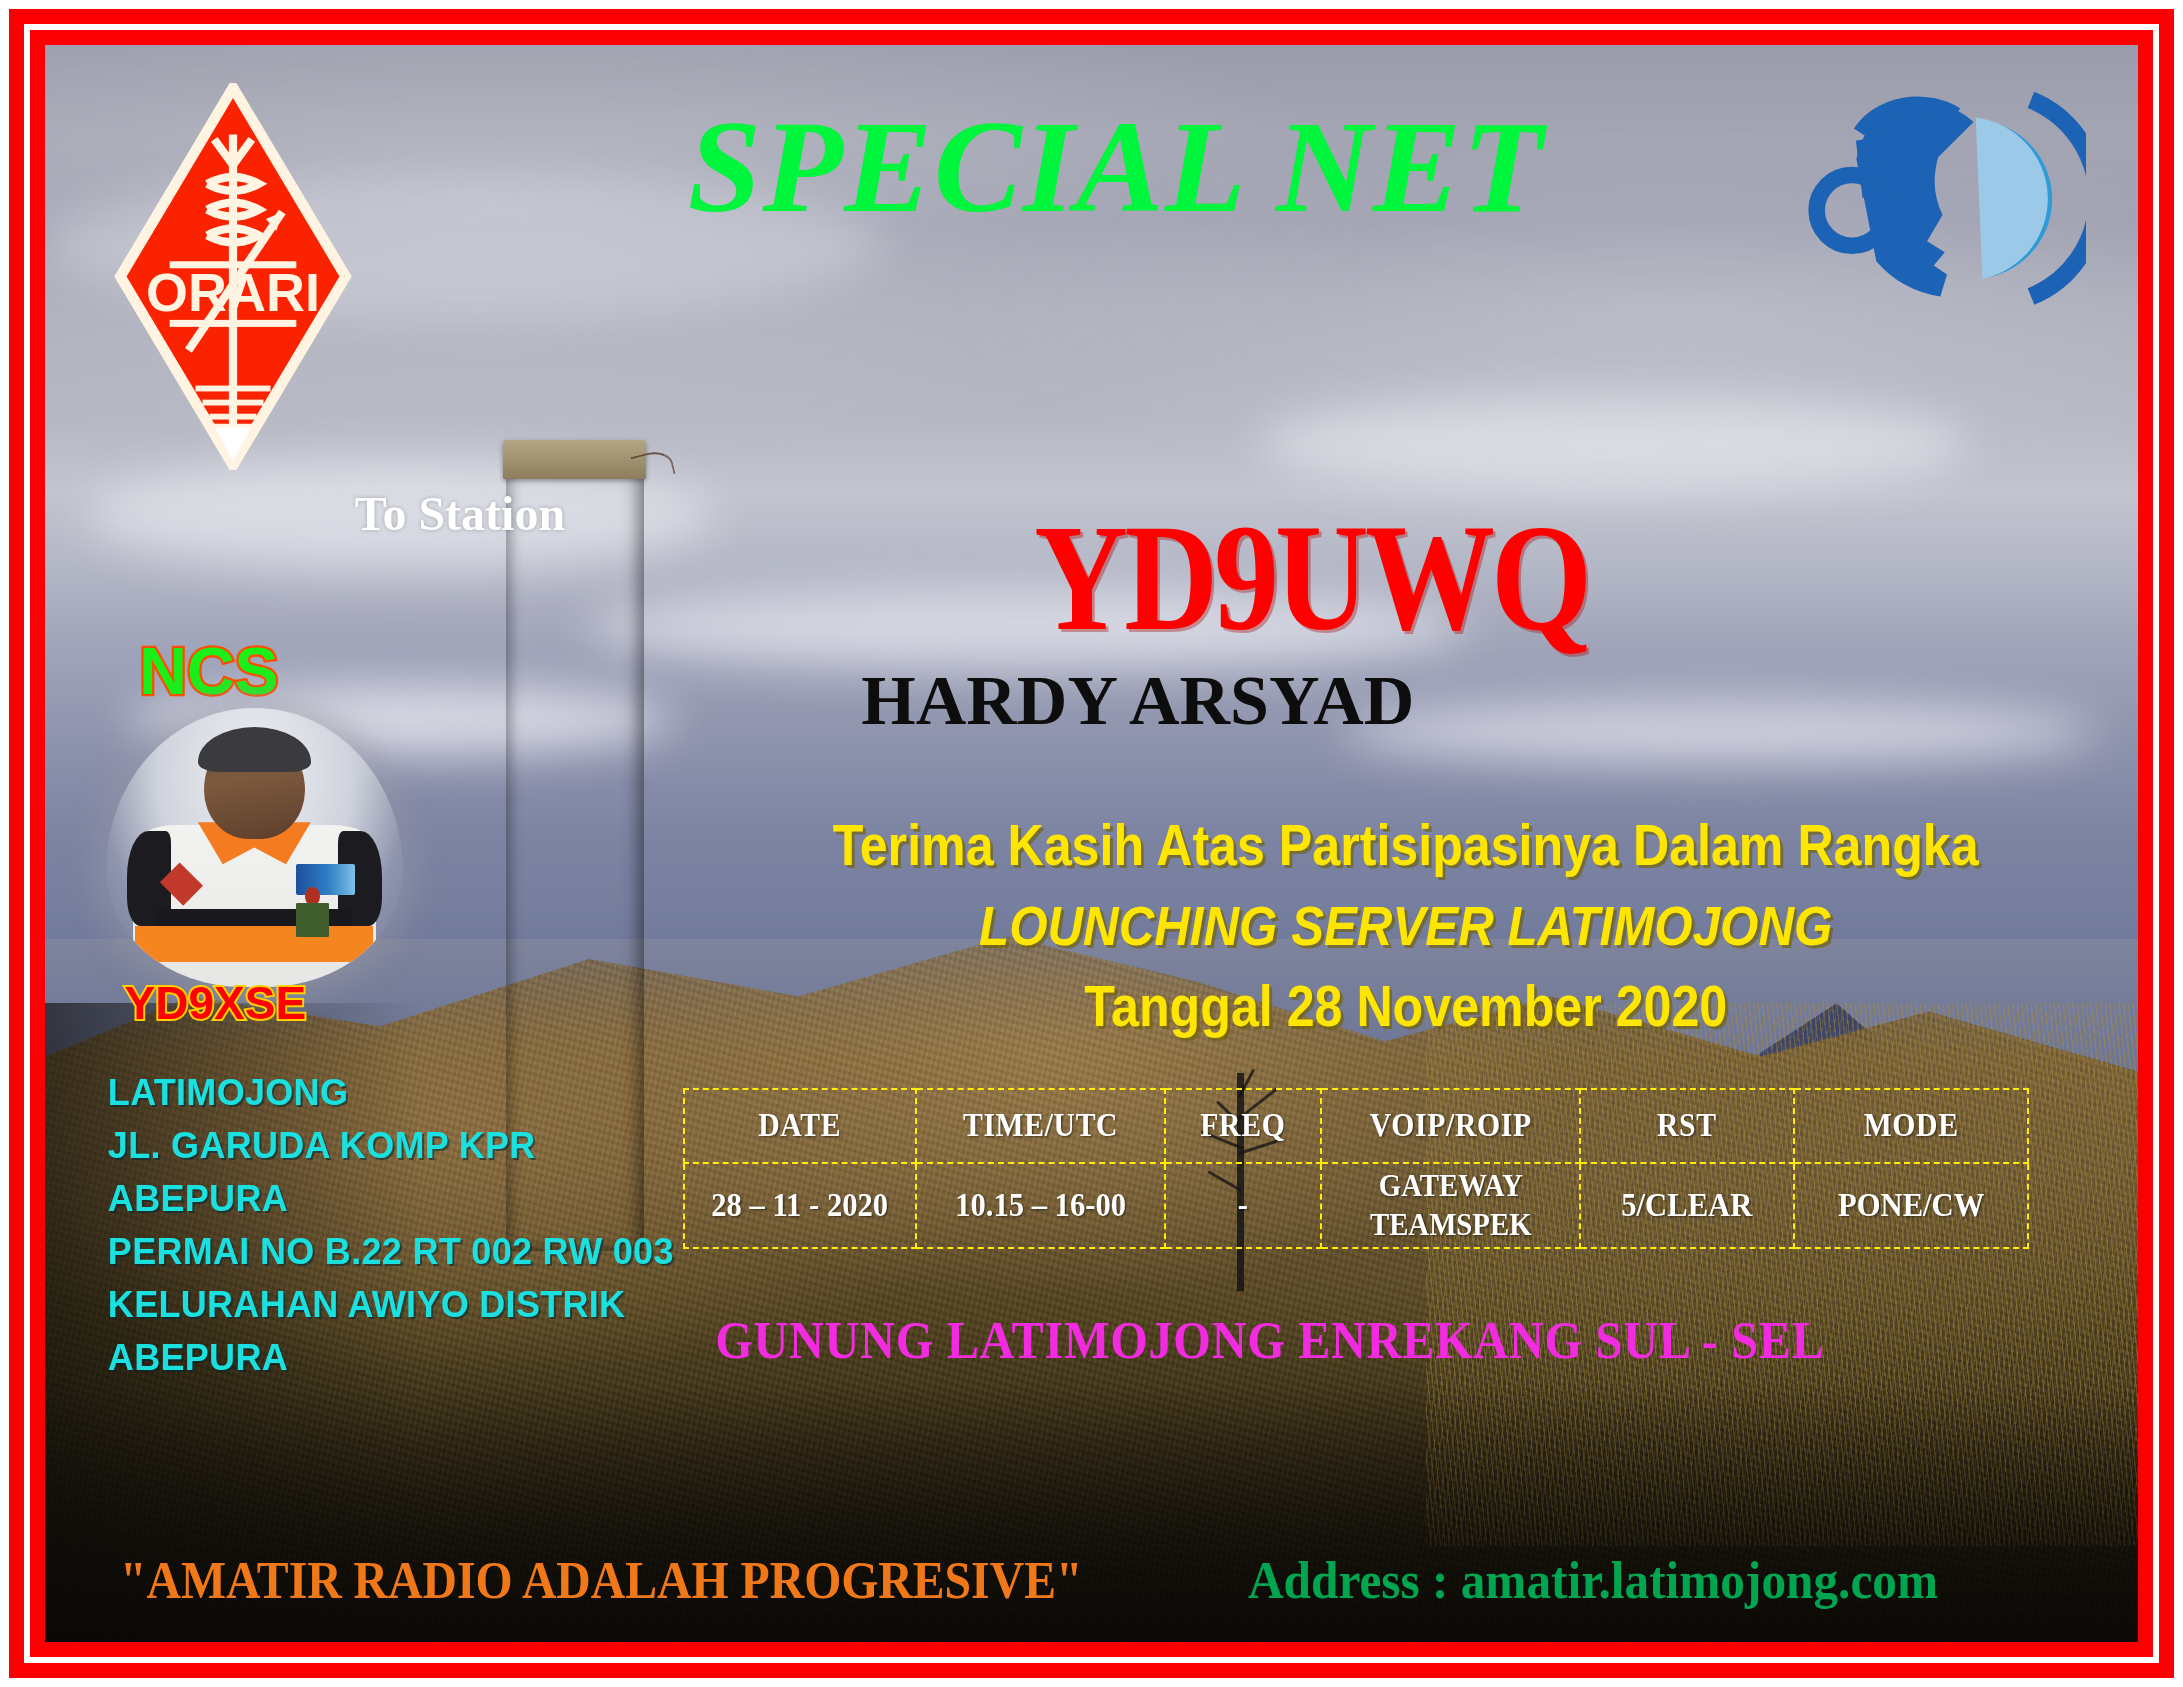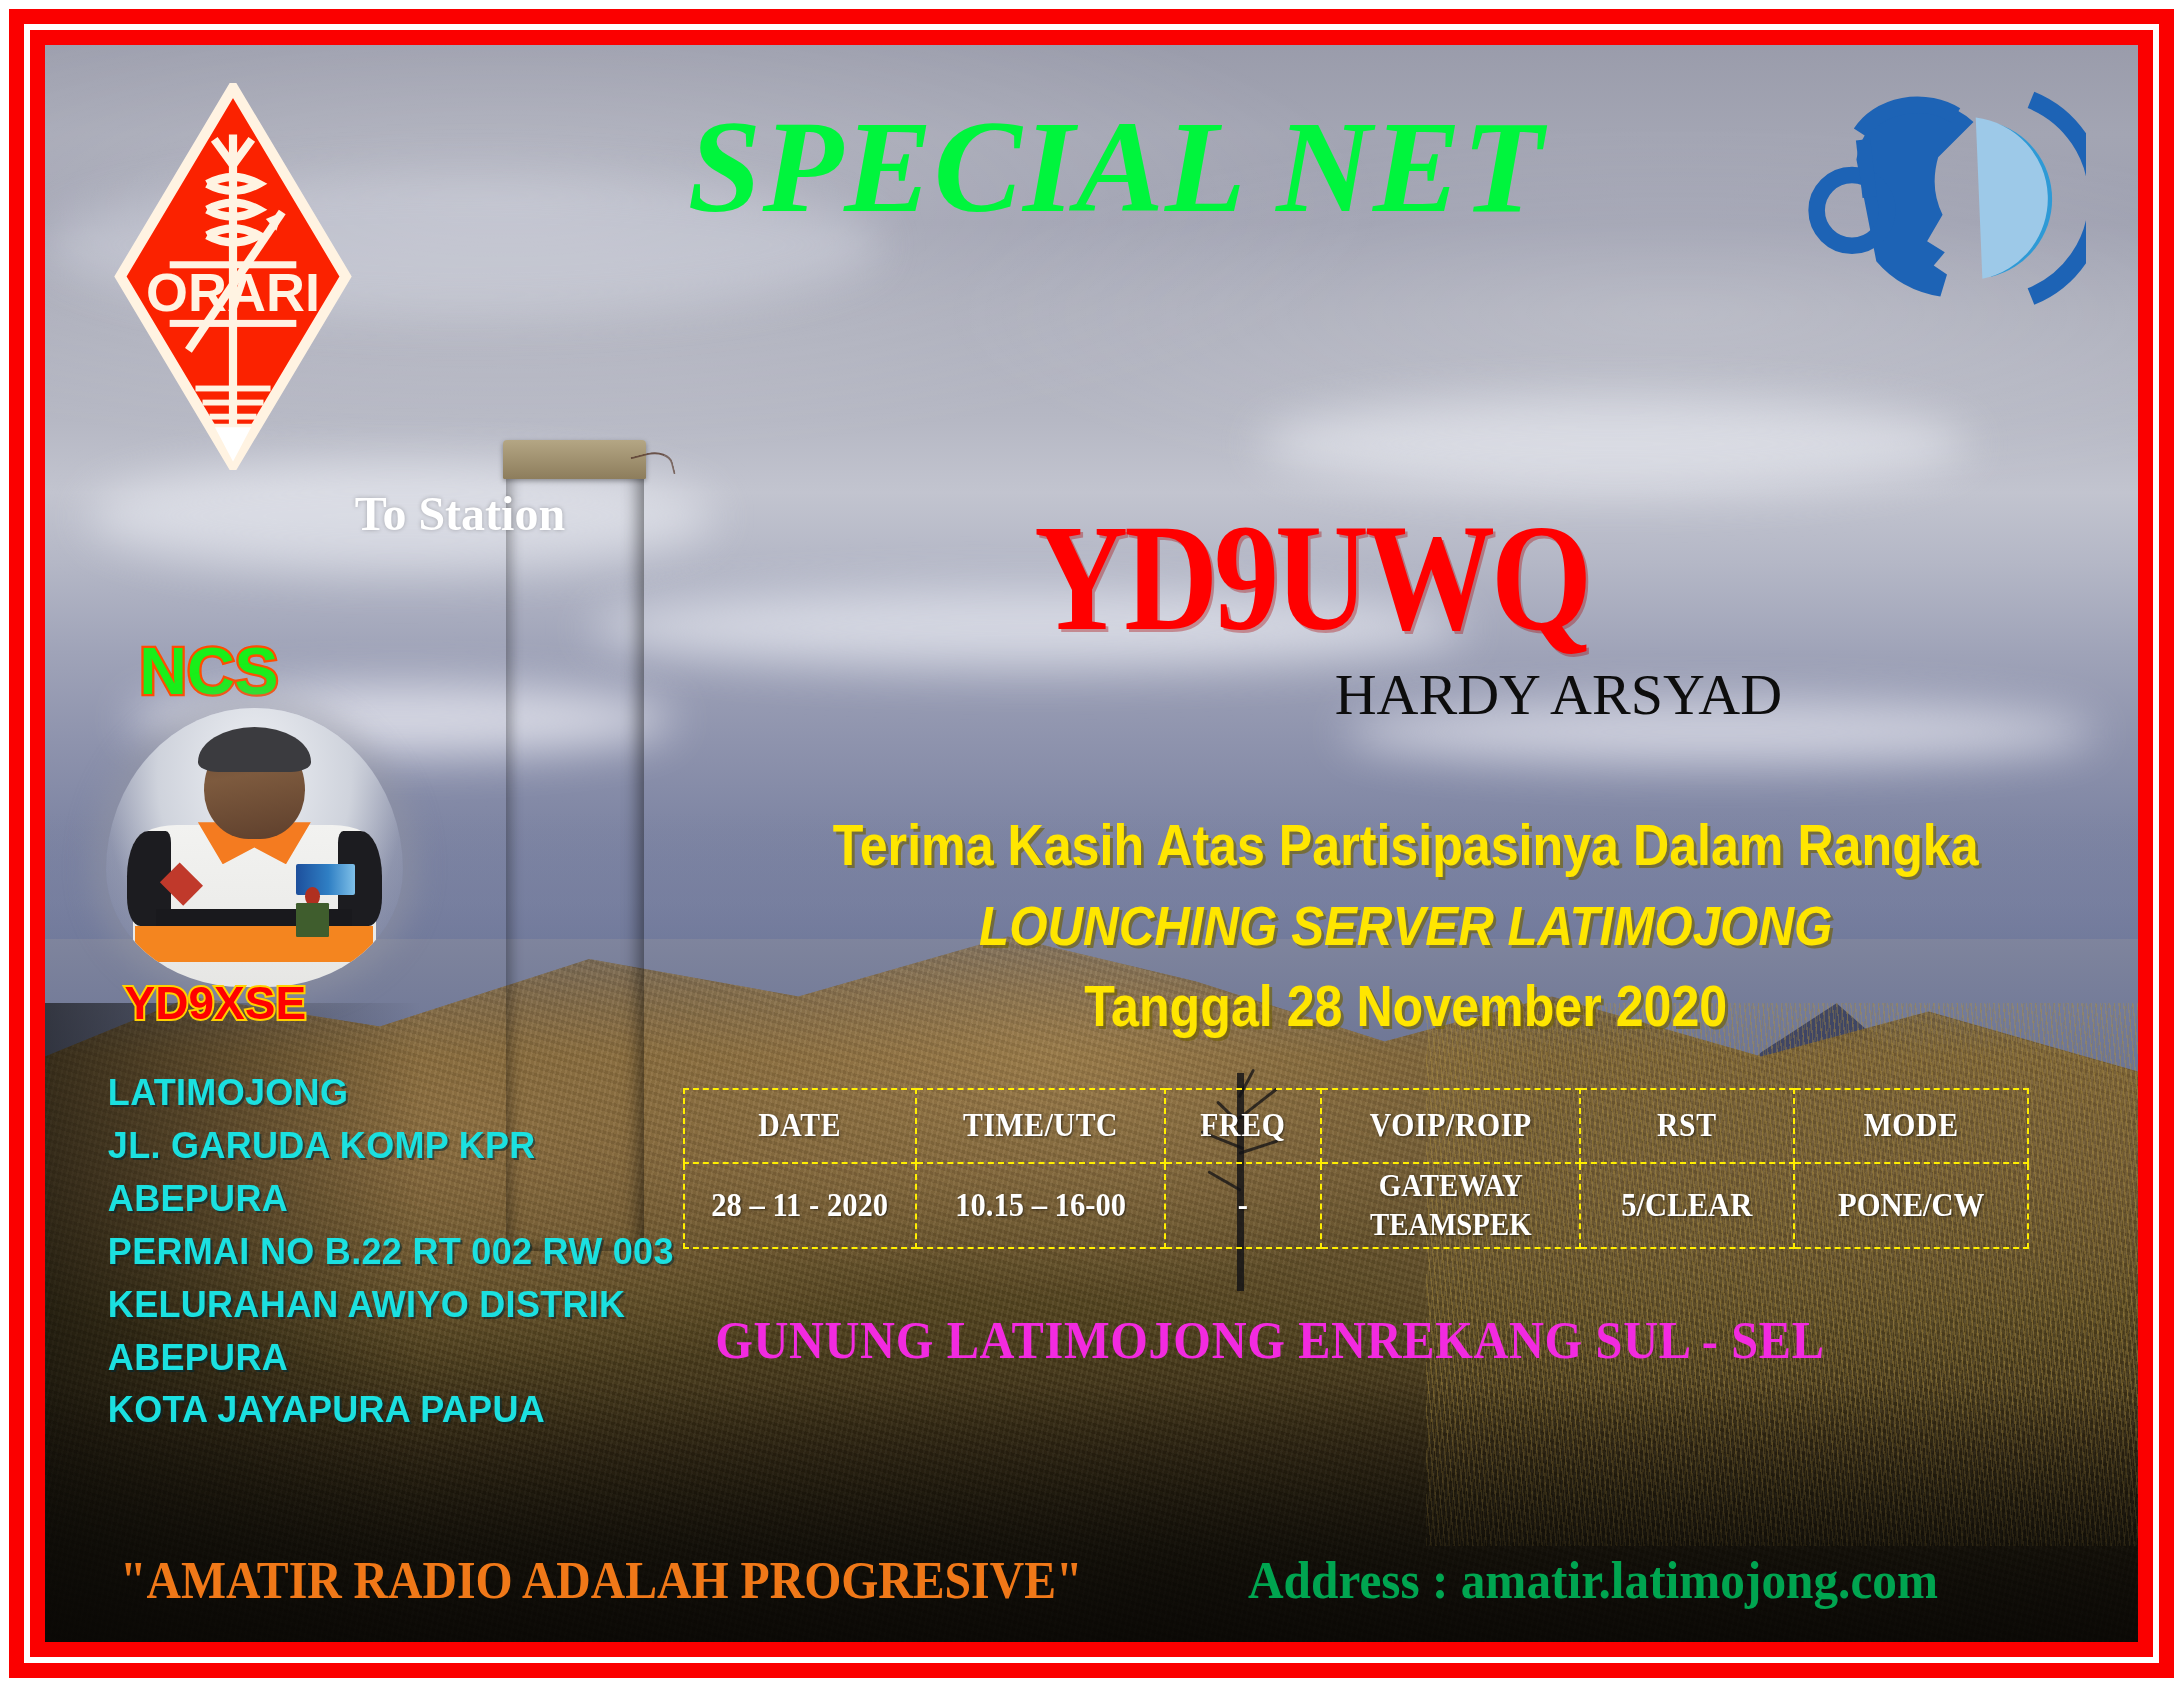--- a/index.html
+++ b/index.html
@@ -219,23 +219,23 @@
     font-weight: bold; font-size: 130px; line-height: 1;
     color: #ff0000;
     letter-spacing: -4px;
     transform: scaleY(1.18);
     transform-origin: top center;
     text-shadow: 2.6px 2.6px 0 rgba(170,0,0,0.35);
   }
   .opname {
     left: 39%; top: 38.9%;
     width: 44%;
-    text-align: right;
-    font-family: "Liberation Serif", serif;
-    font-weight: normal; font-size: 58px; line-height: 1;
+    text-align: left;
+    font-family: "Liberation Serif", serif;
+    font-weight: bold; font-size: 70px; line-height: 1;
     color: #0d0d0d;
   }
 
   .thanks-block {
     left: 33%; top: 47.6%;
     width: 64%;
     text-align: center;
   }
   .thanks-l1, .thanks-l2, .thanks-l3 {
     font-family: "Liberation Sans", sans-serif;
@@ -510,21 +510,20 @@
       </div>
       <div class="ov ncs-callsign">YD9XSE</div>
 
       <div class="ov addr">
         <div>LATIMOJONG</div>
         <div>JL. GARUDA KOMP KPR</div>
         <div>ABEPURA</div>
         <div>PERMAI NO B.22 RT 002 RW 003</div>
         <div>KELURAHAN AWIYO DISTRIK</div>
         <div>ABEPURA</div>
-        <div>KOTA JAYAPURA PAPUA</div>
       </div>
 
       <table class="ov qso-table">
         <thead>
           <tr>
             <th class="c0">DATE</th>
             <th class="c1">TIME/UTC</th>
             <th class="c2">FREQ</th>
             <th class="c3">VOIP/ROIP</th>
             <th class="c4">RST</th>

